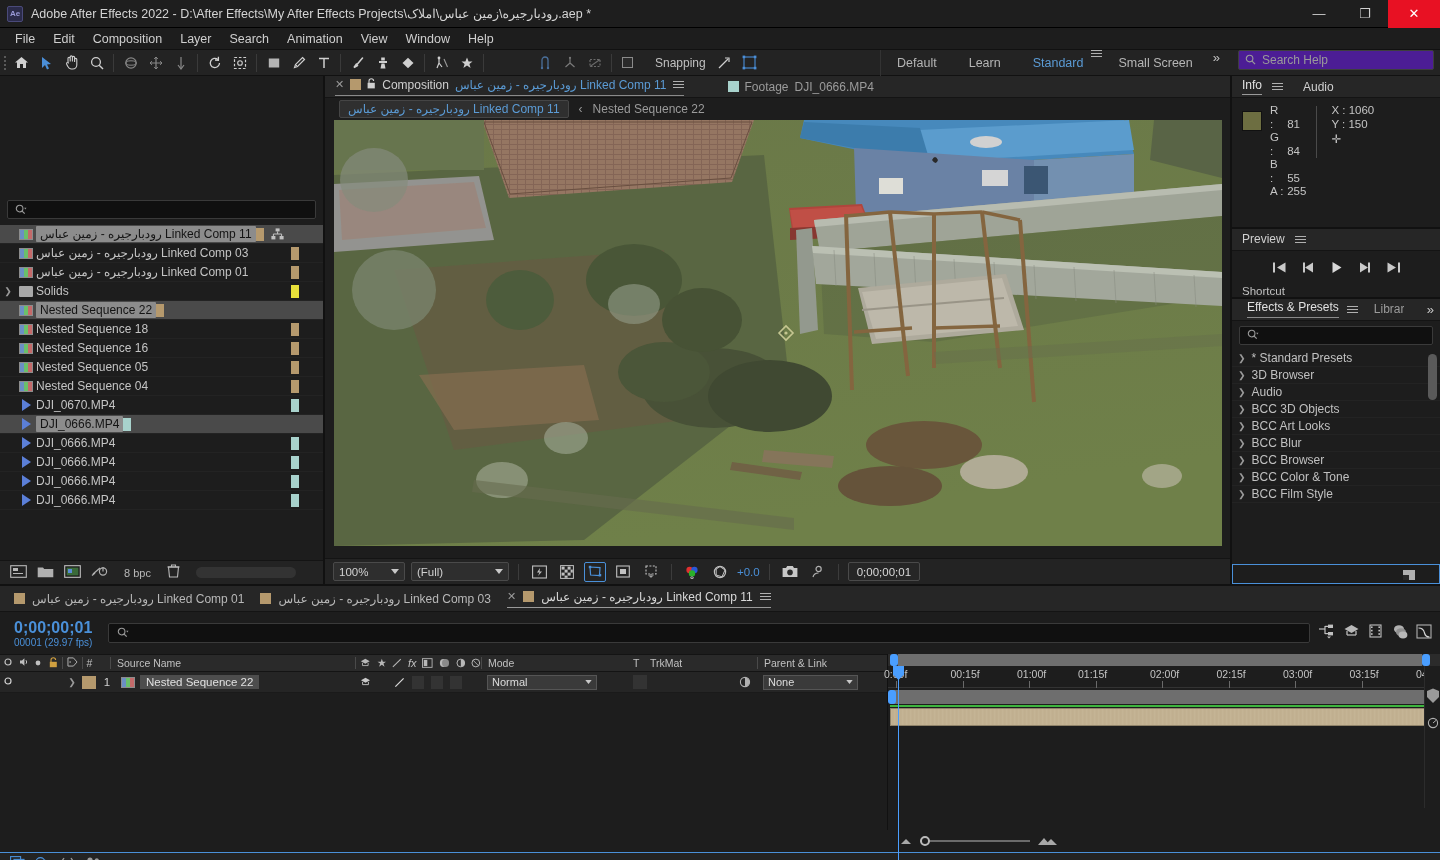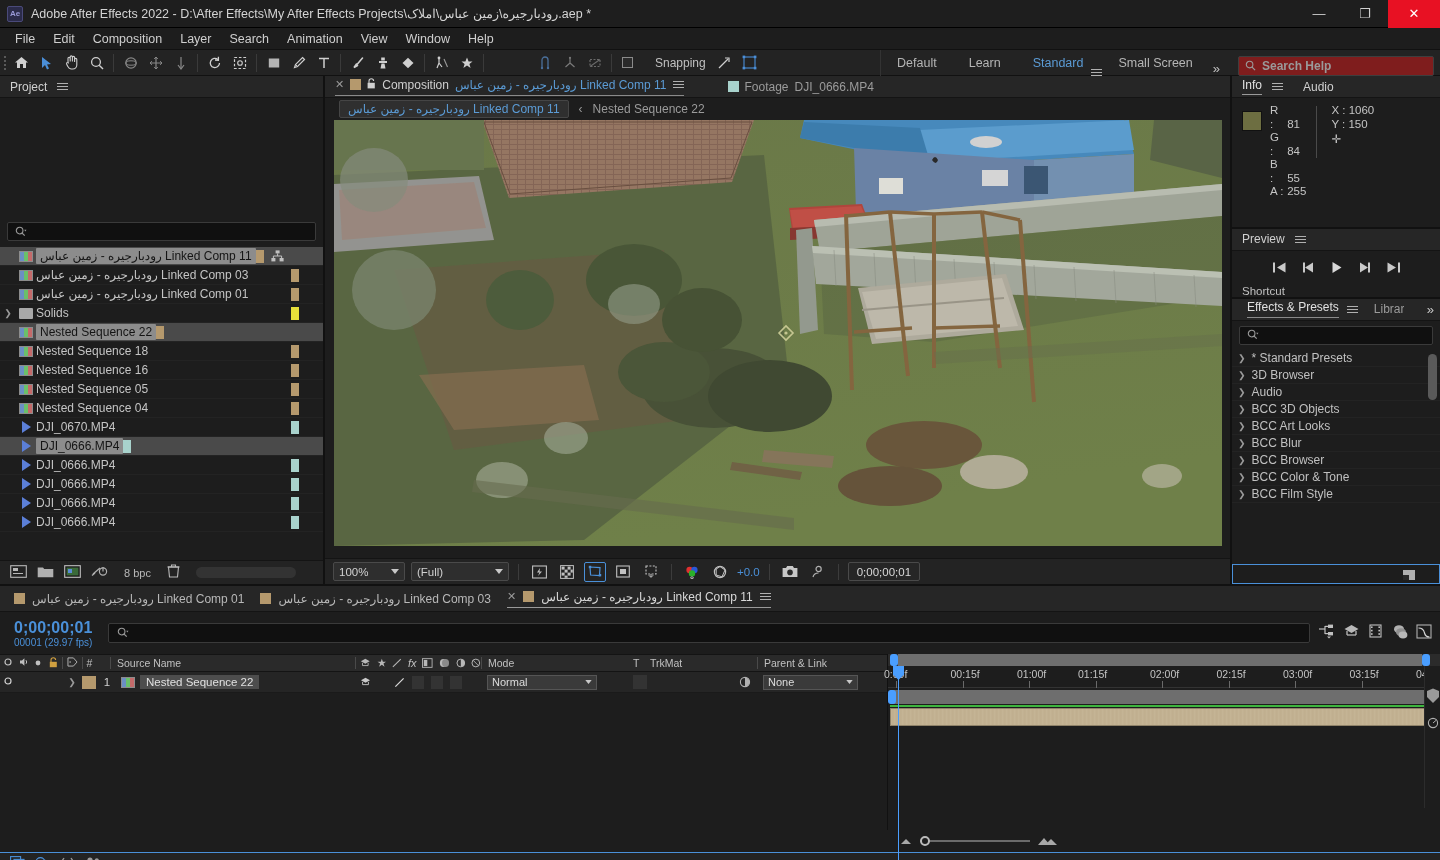--- a/index.html
+++ b/index.html
@@ -54,30 +54,30 @@
   }
   .tbtn.sel { color: #4a8ed8; }
   .tsep { width: 1px; height: 18px; background: #3a3a3a; margin: 0 4px; }
   .tbtn svg { display: block; }
   .snapbox {
     display: flex; align-items: center; gap: 22px; padding: 0 6px; color: #c0c0c0;
     font-size: 12px;
   }
   .snapchk { width: 11px; height: 11px; border: 1px solid #8a8a8a; background: #2a2a2a; }
   .ws-area {
-    margin-left: auto; display: flex; align-items: flex-end; height: 26px;
+    margin-left: auto; display: flex; align-items: flex-start; height: 26px;
     border-left: 1px solid #333;
   }
   .ws-item { padding: 0 16px; font-size: 12.5px; color: #b5b5b5; line-height: 26px; }
   .ws-item.active { color: #5b9bd5; }
   .ws-chev { padding: 0 10px 0 4px; color: #c0c0c0; font-size: 13px; }
   .searchhelp {
-    width: 196px; height: 20px; margin: 0 6px 0 8px; background: #7f1d1d;
+    width: 196px; height: 20px; margin: 0 6px 0 8px; background: #4c1d95;
     border: 1px solid #3e3e3e; border-radius: 2px; display: flex;
-    align-items: center; padding-left: 6px; gap: 6px; color: #9a9a9a; font-size: 12px; font-weight: bold;
+    align-items: center; padding-left: 6px; gap: 6px; color: #9a9a9a; font-size: 12px;
   }
 
   
   .main { display: flex; height: 508px; }
 
   
   .project-panel { width: 325px; background: #1d1d1d; border-right: 2px solid #111;
     display: flex; flex-direction: column; }
   .panel-tabs { height: 22px; background: #262626; display: flex; align-items: center;
     padding-left: 10px; gap: 10px; border-bottom: 1px solid #141414; }
@@ -439,28 +439,20 @@
             <line x1="7.7" y1="7.7" x2="11" y2="11" stroke="#9a9a9a" stroke-width="1.3"></line>
           </svg>
         <span>Search Help</span>
       </div>
     </div>
   </div>
 
   <div class="main">
 
     <div class="project-panel">
-      <div class="panel-tabs">
-        <span class="panel-tab">Project</span>
-        <span class="hamb">
-            <i></i>
-            <i></i>
-            <i></i>
-          </span>
-      </div>
       <div class="proj-blank"></div>
       <div class="proj-search">
         <svg width="12" height="12" viewBox="0 0 13 13">
             <circle cx="5" cy="5" r="3.6" fill="none" stroke="#9a9a9a" stroke-width="1.2"></circle>
             <line x1="7.7" y1="7.7" x2="10.5" y2="10.5" stroke="#9a9a9a" stroke-width="1.3"></line>
             <path d="M10 4 L12.4 4 L11.2 6 Z" fill="#9a9a9a"></path>
           </svg>
         <span></span>
       </div>
       <div class="proj-list" id="proj-list">

